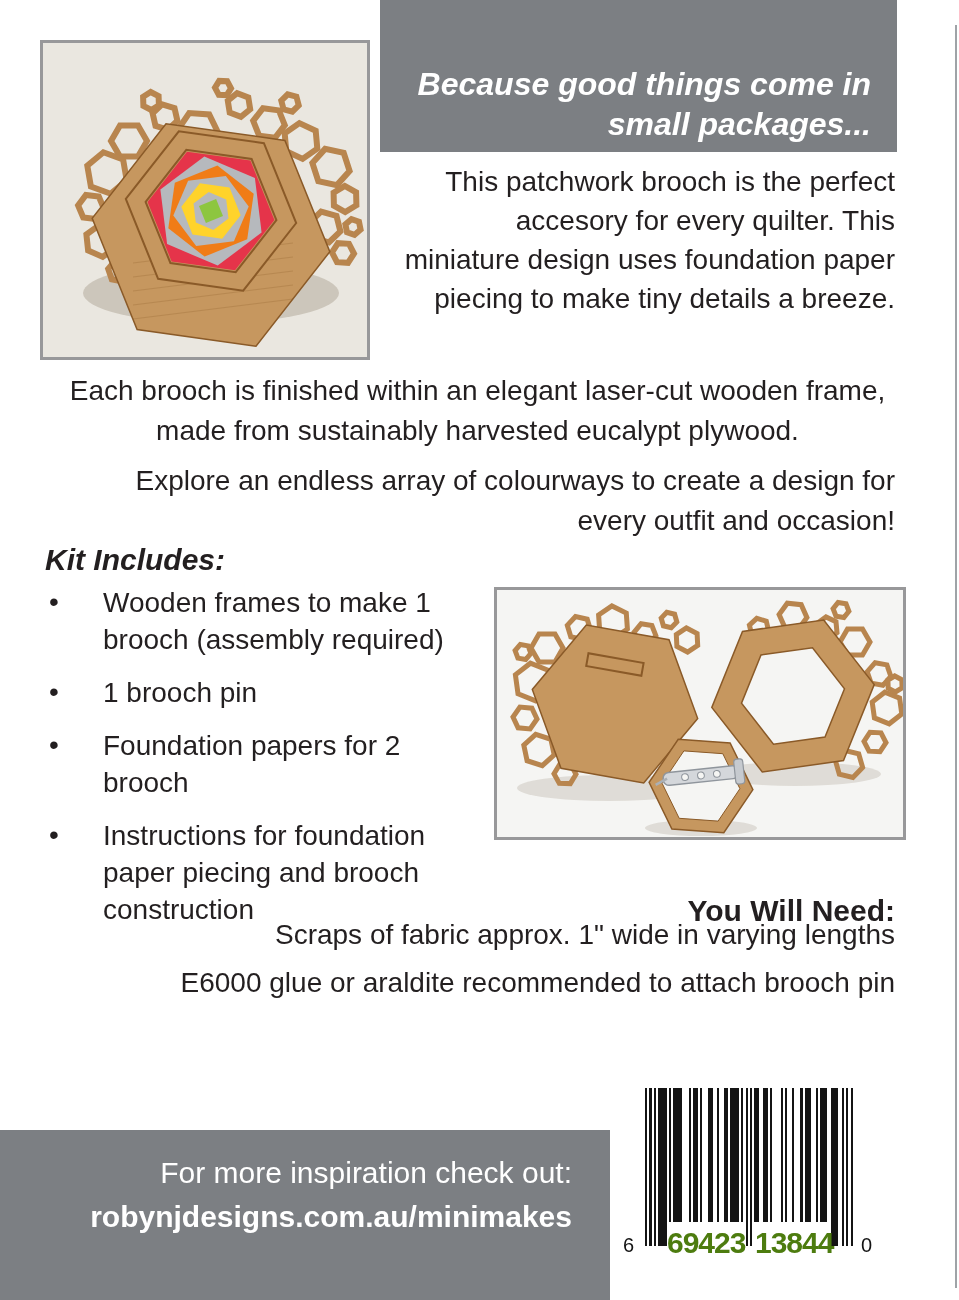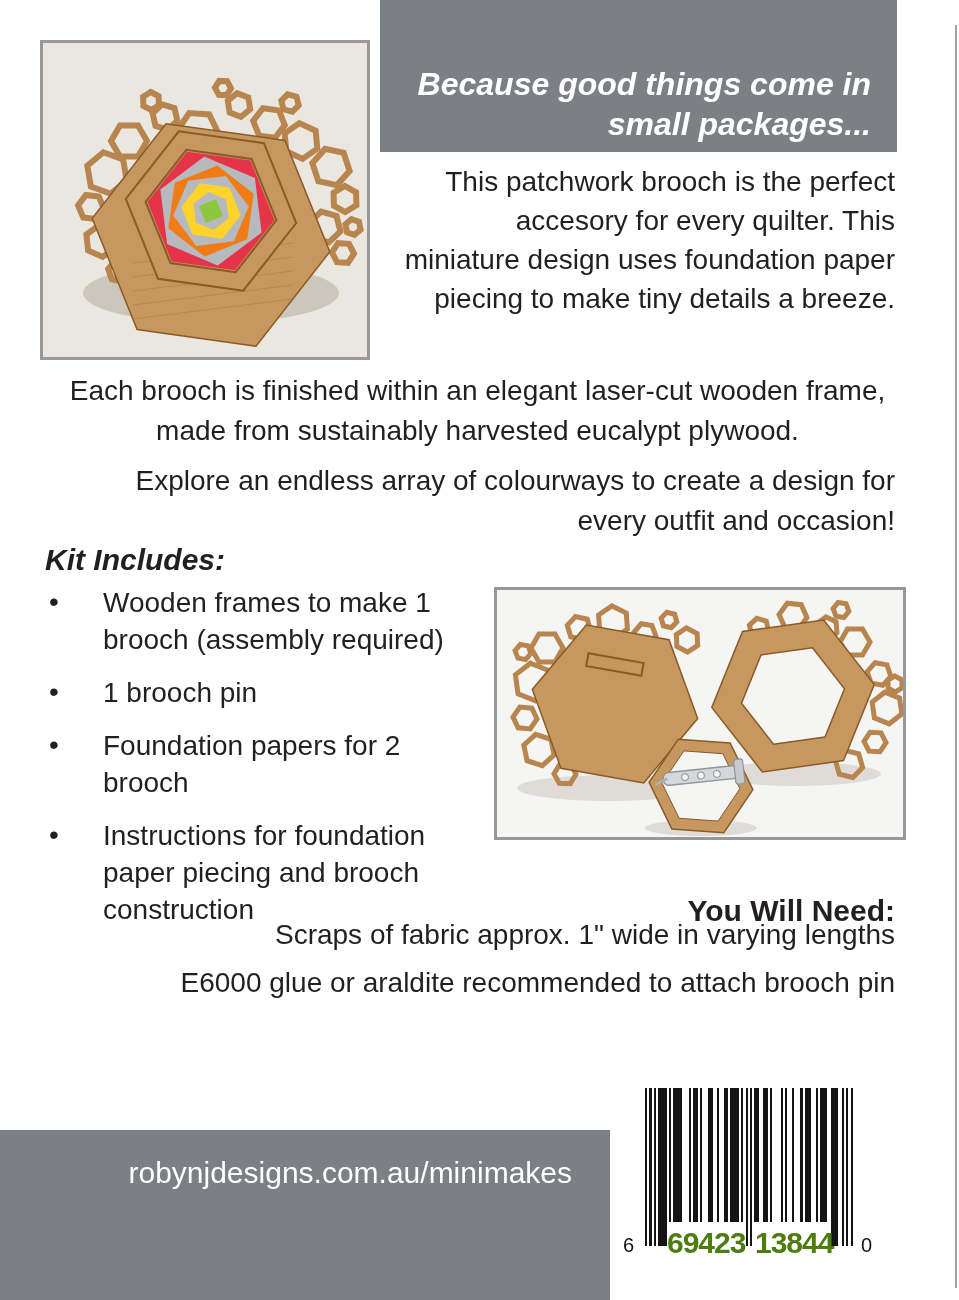--- a/index.html
+++ b/index.html
@@ -32,21 +32,21 @@
   
   #ywn-heading{position:absolute;left:500px;top:874px;width:395px;text-align:right;margin-top:20px;}
   .need-list{position:absolute;left:60px;top:918px;width:835px;text-align:right;font-size:28px;}
   .need-item{margin-bottom:14px;line-height:34px;}
   
   .footer{
     position:absolute;left:0;top:1130px;width:610px;height:170px;background:#7c7f83;
     color:#ffffff;font-size:30px;line-height:44px;text-align:right;
     padding:21px 38px 0 0;box-sizing:border-box;
   }
-  .footer .bold{font-weight:normal;}
+  .footer .bold{font-weight:bold;}
   
   .barcode{position:absolute;left:645px;top:1088px;width:209px;height:176px;}
   .bars{position:absolute;left:0;top:0;height:158px;display:flex;align-items:flex-start;}
   .bars .m{width:2.2px;height:134px;}
   .bars .m.b{background:#141414;}
   .bars .m.full{height:158px;}
   .bc-digit{position:absolute;font-size:30px;letter-spacing:-1px;white-space:nowrap;color:#4d7c0f;font-weight:bold;}
   .bc-small{position:absolute;font-size:20px;color:#141414;}
   #bc-left{left:-22px;top:146px;}
   #bc-g1{left:22px;top:138px;width:77px;text-align:center;}
@@ -172,20 +172,21 @@
       </svg>
   </div>
 
   <div class="section-heading" id="ywn-heading">You Will Need:</div>
   <div class="need-list">
     <div class="need-item">Scraps of fabric approx. 1" wide in varying lengths</div>
     <div class="need-item">E6000 glue or araldite recommended to attach brooch pin</div>
   </div>
 
   <div class="footer">
+    <div>For more inspiration check out:</div>
     <div class="bold">robynjdesigns.com.au/minimakes</div>
   </div>
 
   <div class="barcode">
     <div class="bars" id="bc-bars">
         <div class="m b full"></div>
         <div class="m full"></div>
         <div class="m b full"></div>
         <div class="m full"></div>
         <div class="m b full"></div>

